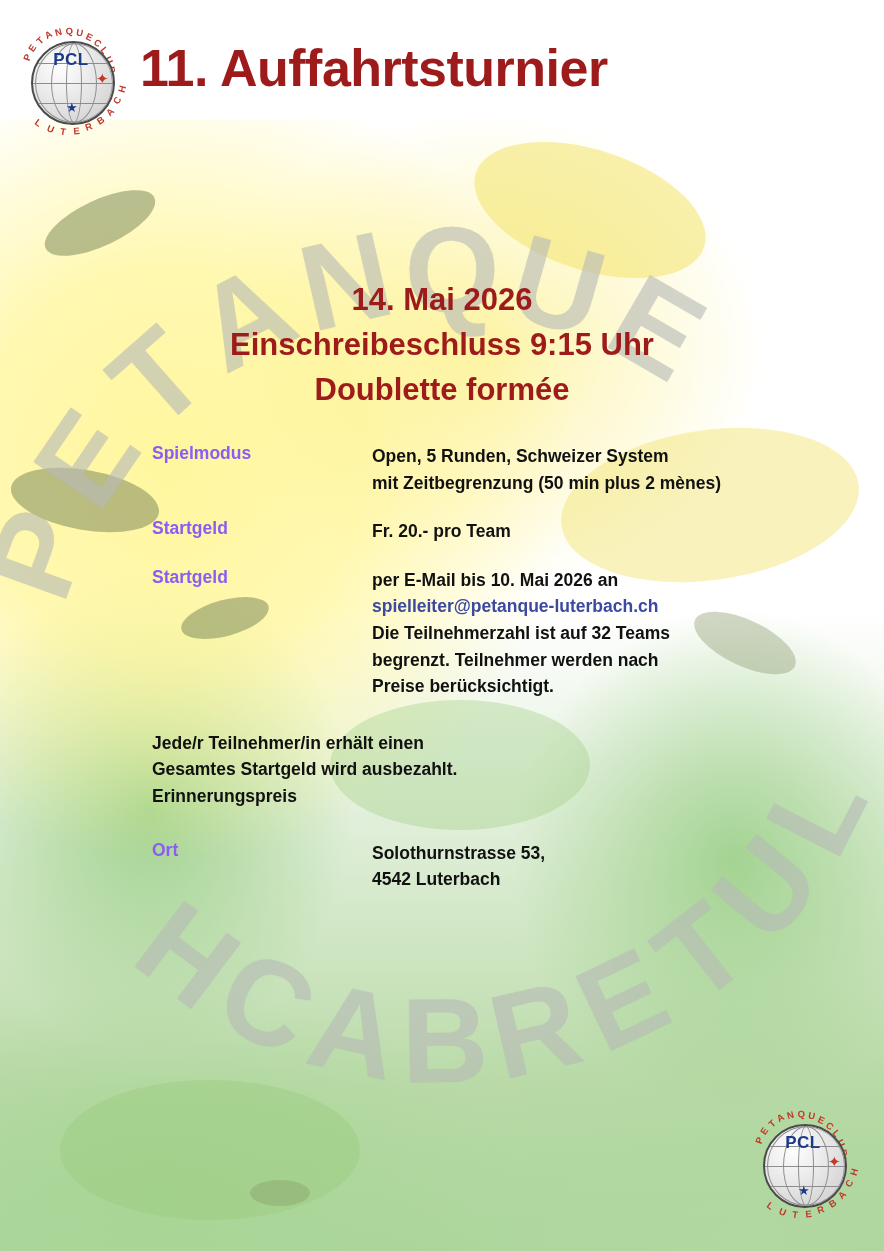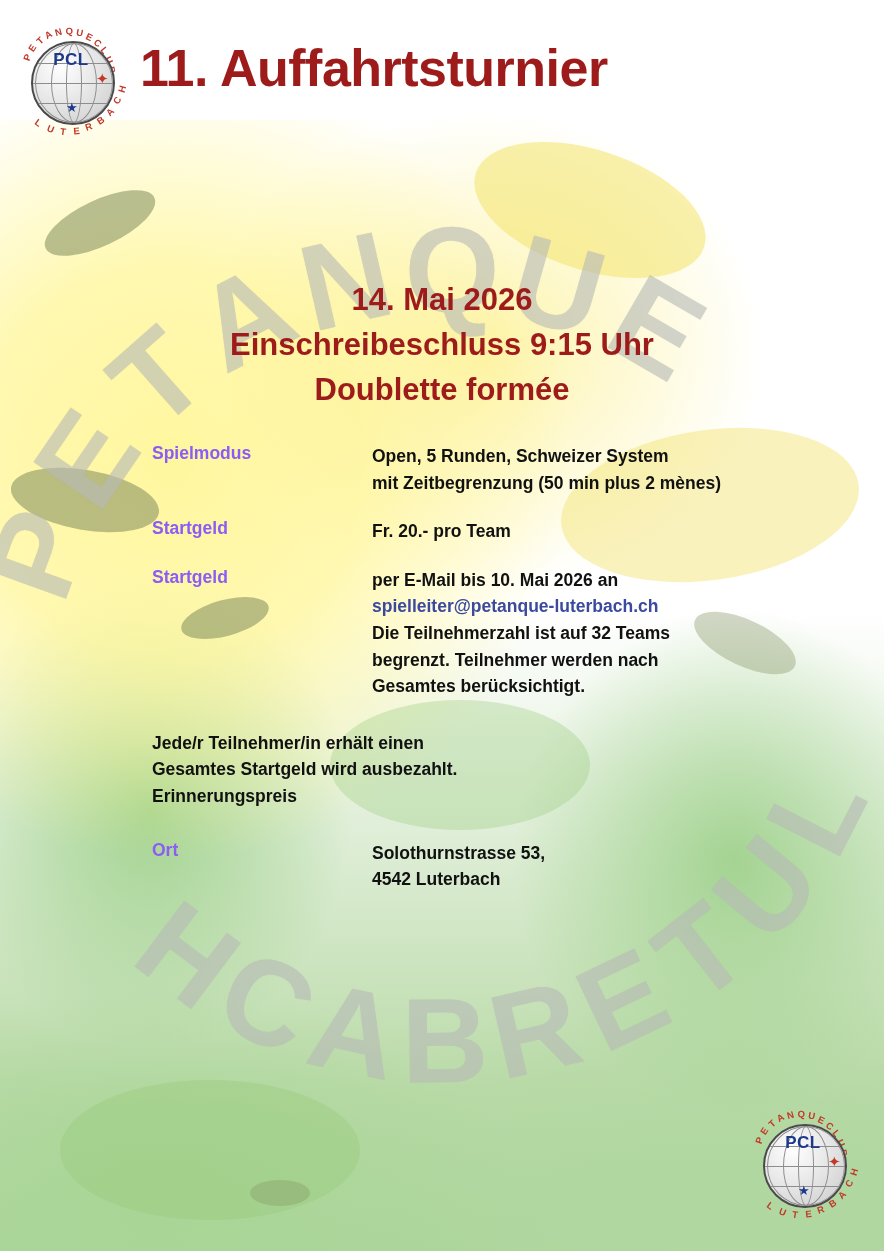--- a/index.html
+++ b/index.html
@@ -341,21 +341,21 @@
           <span class="line">Fr. 20.- pro Team</span>
         </div>
       </div>
       <div class="row tall">
         <div class="label">Startgeld</div>
         <div class="value">
           <span class="line">per E-Mail bis 10. Mai 2026 an</span>
           <span class="line email">spielleiter@petanque-luterbach.ch</span>
           <span class="line">Die Teilnehmerzahl ist auf 32 Teams</span>
           <span class="line">begrenzt. Teilnehmer werden nach</span>
-          <span class="line">Gesamtes berücksichtigt.</span>
+          <span class="line">Preise berücksichtigt.</span>
         </div>
       </div>
       <div class="row tall">
         <div class="value">
           <span class="line">Jede/r Teilnehmer/in erhält einen</span>
           <span class="line">Gesamtes Startgeld wird ausbezahlt.</span>
           <span class="line">Erinnerungspreis</span>
         </div>
       </div>
       <div class="row">

